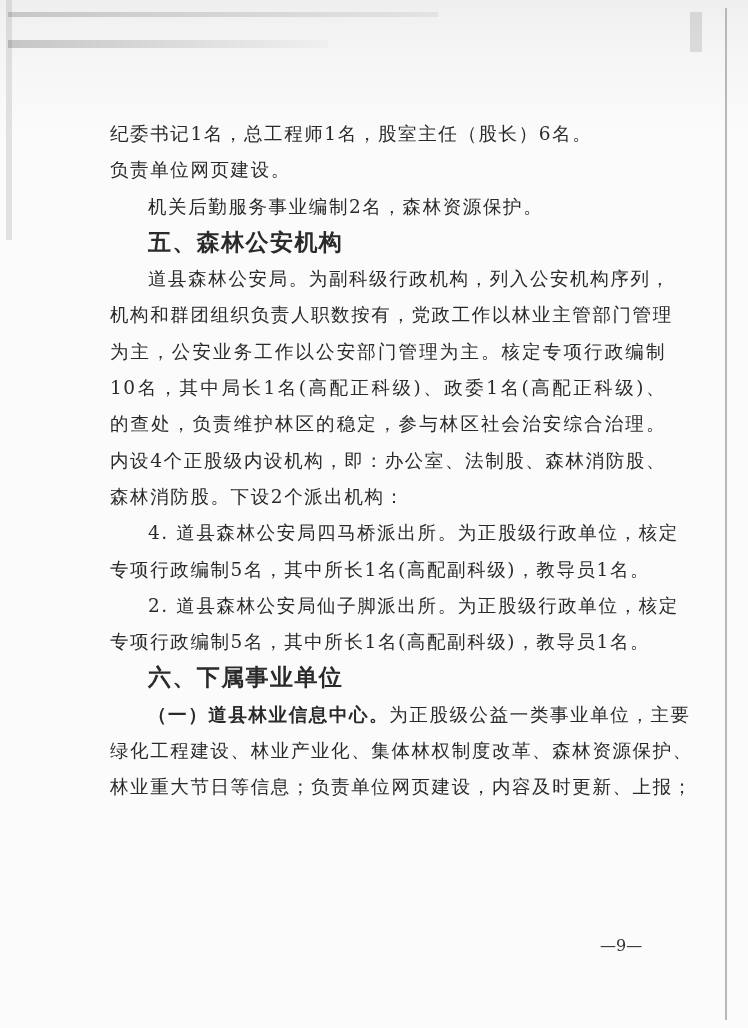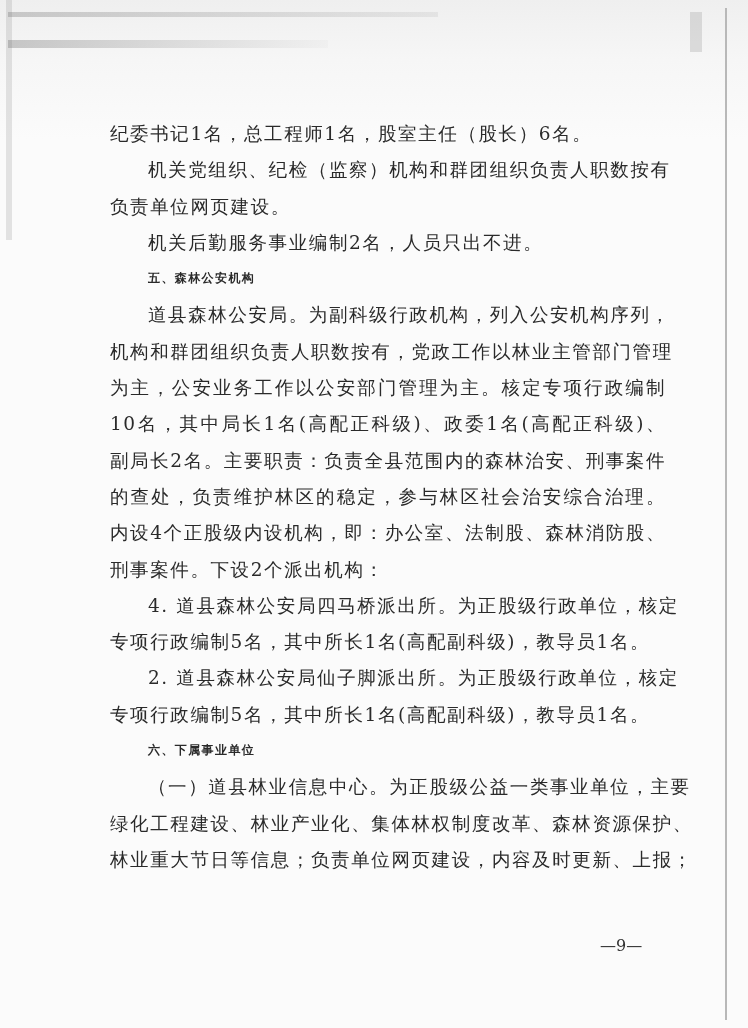--- a/index.html
+++ b/index.html
@@ -39,58 +39,56 @@
   }
   .line {
     height: 36.3px; line-height: 36.3px;
     font-size: 18.5px; letter-spacing: 1.6px;
     white-space: nowrap;
     text-align: justify; text-align-last: justify;
   }
   .line.last { text-align-last: left; }
   .indent { padding-left: 38px; }
   .heading {
-    font-family: Liberation Mono, monospace;
-    font-weight: bold; font-size: 12px; letter-spacing: 1.4px;
+    font-family: Liberation Serif, serif;
+    font-weight: bold; font-size: 23px; letter-spacing: 1.4px;
     text-align-last: left;
   }
   .bold-run {
     font-family: "DejaVu Sans", "Liberation Sans", sans-serif;
-    font-weight: normal;
+    font-weight: bold;
   }
   .page-number {
     position: absolute; left: 600px; top: 936px;
     font-size: 16px; letter-spacing: 0px; color: #333;
   }
 </style>
 </head>
 <body>
 
 <div class="page">
   <div class="scan-left-edge"></div>
   <div class="scan-band-1"></div>
   <div class="scan-band-2"></div>
   <div class="right-edge-mark"></div>
   <div class="right-rule"></div>
 
   <div class="content">
     <div class="line last">纪委书记1名，总工程师1名，股室主任（股长）6名。</div>
-    <div class="line indent">机关党组织、纪检（监察）机构和群团组织负责人职数按有</div>
     <div class="line last">负责单位网页建设。</div>
-    <div class="line indent last">机关后勤服务事业编制2名，人员只出不进。</div>
+    <div class="line indent last">机关后勤服务事业编制2名，森林资源保护。</div>
 
     <div class="line indent heading">五、森林公安机构</div>
     <div class="line indent">道县森林公安局。为副科级行政机构，列入公安机构序列，</div>
     <div class="line">机构和群团组织负责人职数按有，党政工作以林业主管部门管理</div>
     <div class="line">为主，公安业务工作以公安部门管理为主。核定专项行政编制</div>
     <div class="line">10名，其中局长1名(高配正科级)、政委1名(高配正科级)、</div>
-    <div class="line">副局长2名。主要职责：负责全县范围内的森林治安、刑事案件</div>
     <div class="line">的查处，负责维护林区的稳定，参与林区社会治安综合治理。</div>
     <div class="line">内设4个正股级内设机构，即：办公室、法制股、森林消防股、</div>
-    <div class="line last">刑事案件。下设2个派出机构：</div>
+    <div class="line last">森林消防股。下设2个派出机构：</div>
 
     <div class="line indent">4. 道县森林公安局四马桥派出所。为正股级行政单位，核定</div>
     <div class="line last">专项行政编制5名，其中所长1名(高配副科级)，教导员1名。</div>
     <div class="line indent">2. 道县森林公安局仙子脚派出所。为正股级行政单位，核定</div>
     <div class="line last">专项行政编制5名，其中所长1名(高配副科级)，教导员1名。</div>
 
     <div class="line indent heading">六、下属事业单位</div>
     <div class="line indent"><span class="bold-run">（一）道县林业信息中心。</span><span>为正股级公益一类事业单位，主要</span></div>
     <div class="line">绿化工程建设、林业产业化、集体林权制度改革、森林资源保护、</div>
     <div class="line">林业重大节日等信息；负责单位网页建设，内容及时更新、上报；</div>

